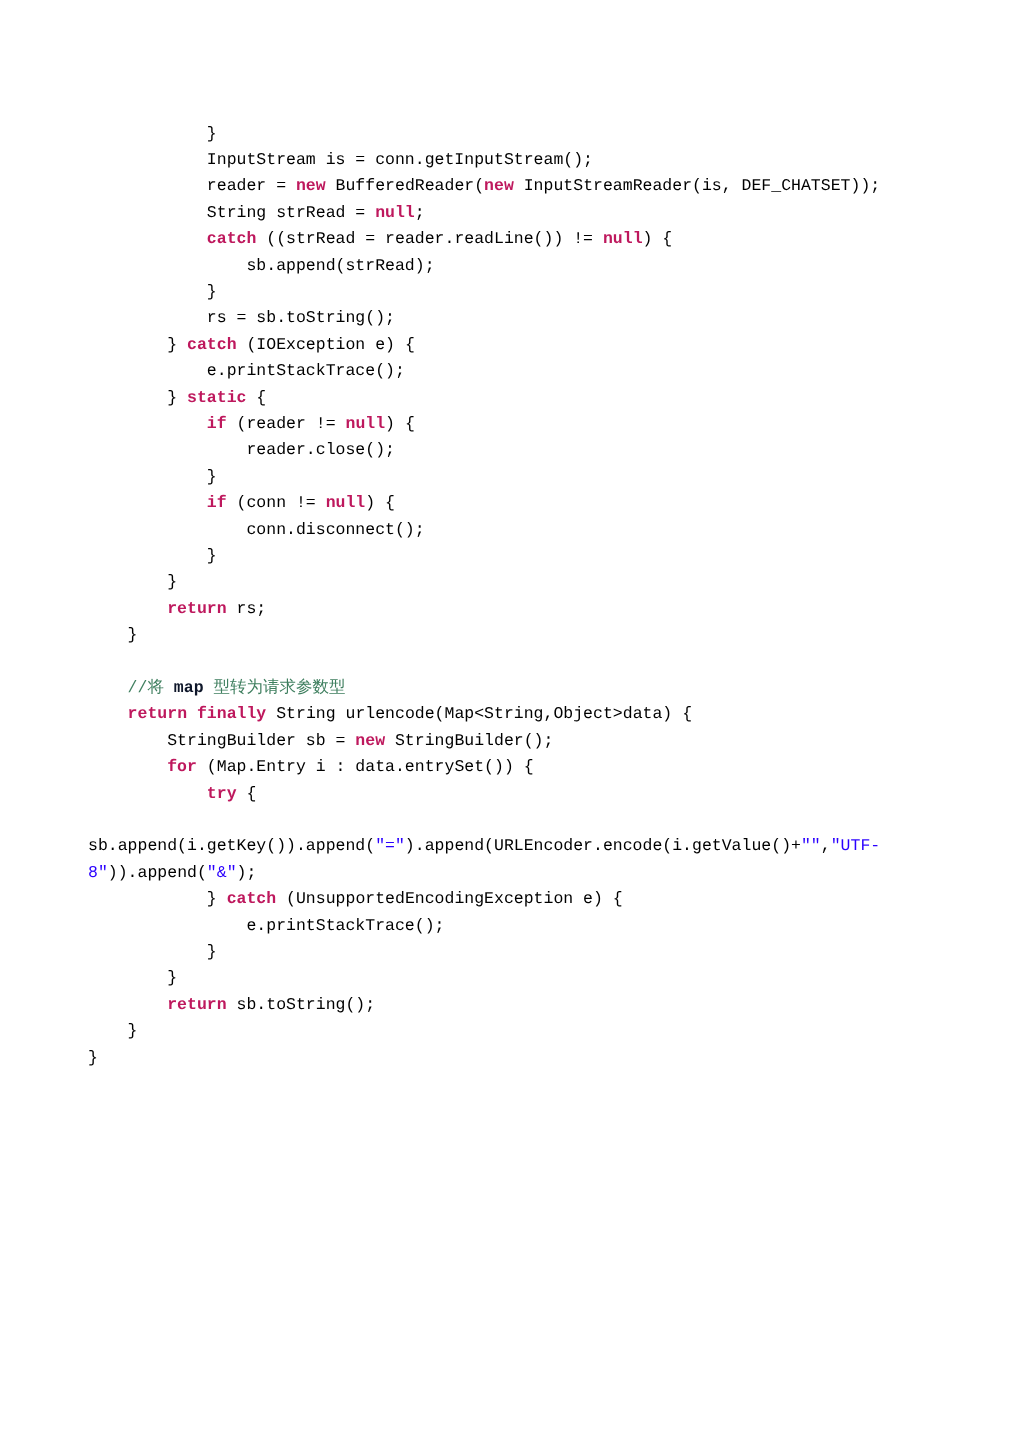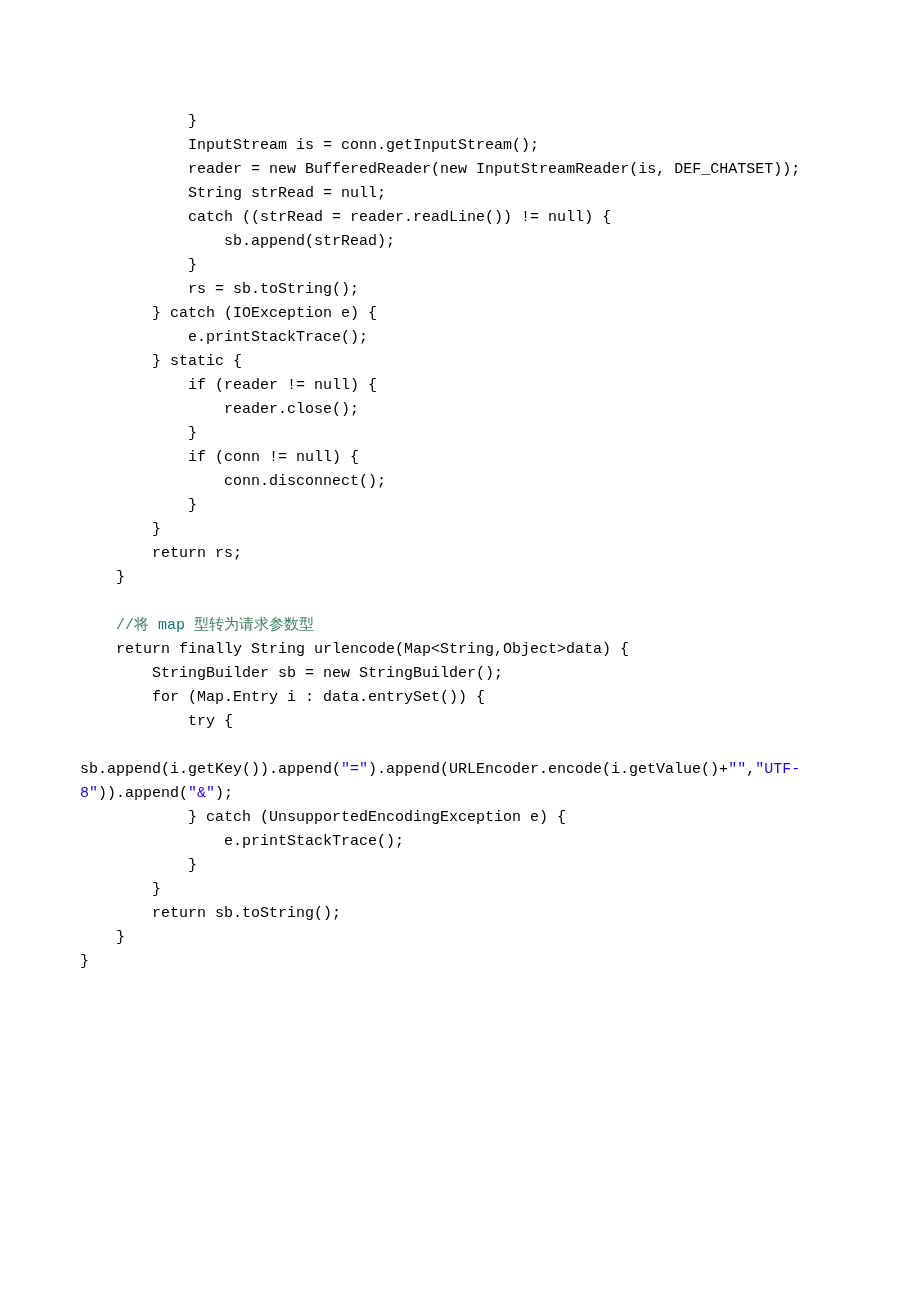--- a/index.html
+++ b/index.html
@@ -19,23 +19,23 @@
     padding: 110px 80px 80px 80px;
   }
   pre {
     margin: 0;
     font-family: Consolas, Monaco, "Courier New", monospace;
     font-size: 15px;
     line-height: 1.6;
     white-space: pre-wrap;
     word-wrap: break-word;
   }
-  .kw { color: #000000; font-weight: normal; }
+  .kw { color: #be185d; font-weight: bold; }
   .cmt { color: #3f7f5f; }
-  .cmt-kw { color: #0f766e; font-weight: normal; }
+  .cmt-kw { color: #0f172a; font-weight: bold; }
   .str { color: #2a00ff; }
 </style>
 </head>
 <body>
 
 <div class="page">
   <pre id="code-block">            }
             InputStream is = conn.getInputStream();
             reader = <span class="kw">new</span> BufferedReader(<span class="kw">new</span> InputStreamReader(is, DEF_CHATSET));
             String strRead = <span class="kw">null</span>;

